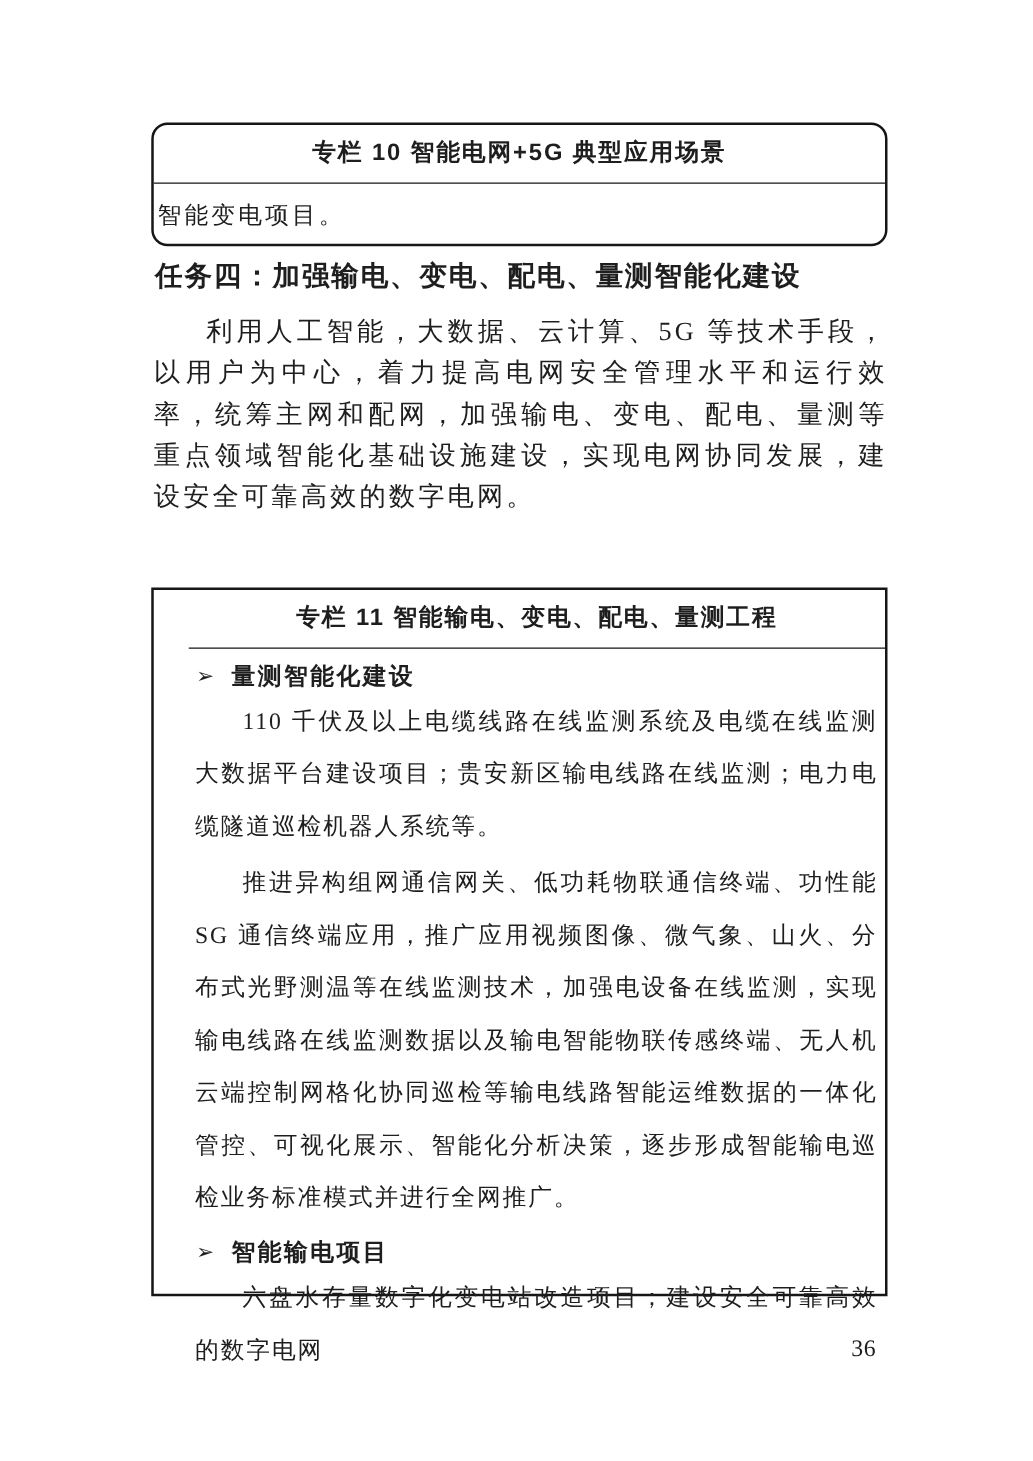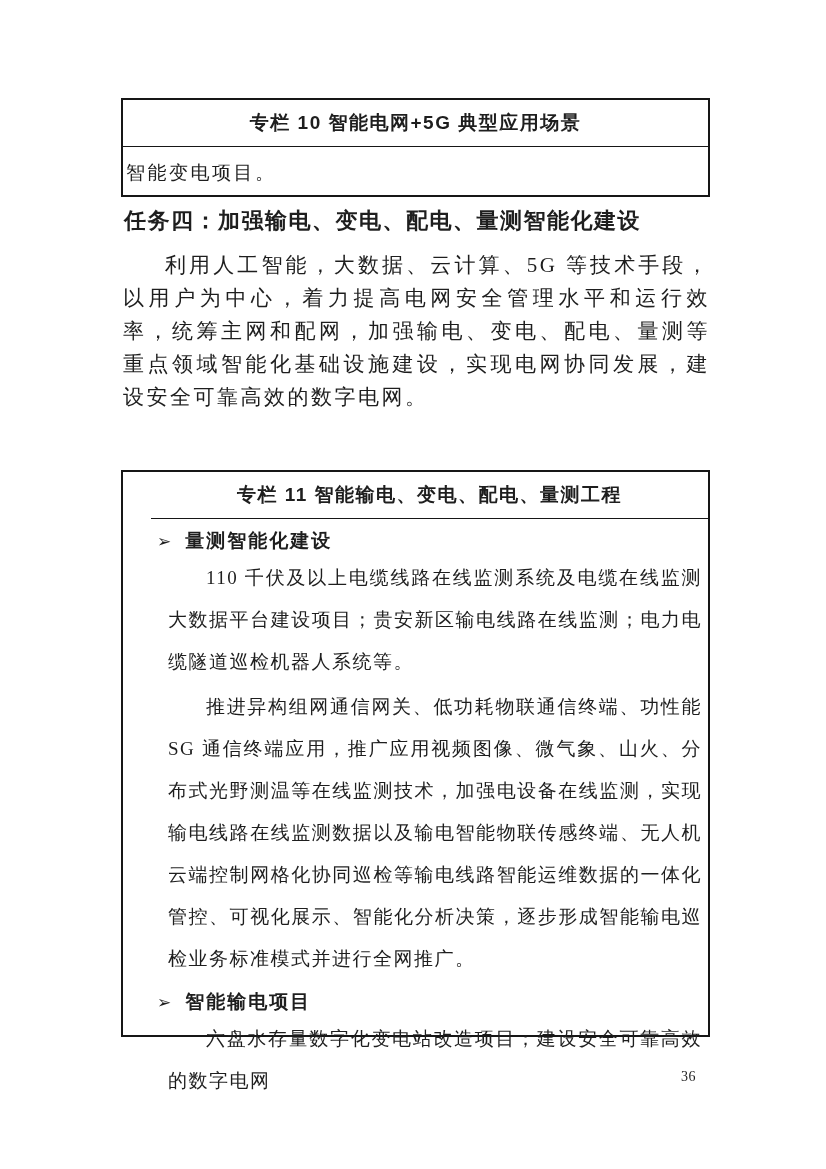--- a/index.html
+++ b/index.html
@@ -12,21 +12,21 @@
     color: #1e1e1e;
   }
   .box {
     position: absolute;
     left: 121px;
     width: 589px;
     border: 2px solid #161616;
     box-sizing: border-box;
     background: #ffffff;
   }
-  #box10 { top: 98px; height: 99px; }
+  #box10 { top: 98px; height: 99px; border-radius: 13px; }
   #box11 { top: 470px; height: 567px; padding-left: 28px; }
   .box-title {
     font-family: "Liberation Sans", "DejaVu Sans", sans-serif;
     font-weight: bold;
     font-size: 19px;
     text-align: center;
     height: 46px;
     line-height: 46px;
     letter-spacing: 1.5px;
     border-bottom: 1px solid #161616;
@@ -72,26 +72,26 @@
     margin-right: 12px;
     font-weight: normal;
     font-family: "DejaVu Sans", sans-serif;
   }
   .box-para {
     font-size: 19px;
     line-height: 42px;
     text-align: justify;
     text-indent: 2em;
     letter-spacing: 1.5px;
-    margin: 3px 0 0 12px;
+    margin: 3px 0 0 0;
   }
   .page-number {
     position: absolute;
     top: 1069px; left: 681px;
-    font-size: 14px;
+    font-size: 19px;
     letter-spacing: 0.5px;
   }
 </style>
 </head>
 <body>
 
 <div class="box" id="box10">
   <div class="box-title">专栏 10  智能电网+5G 典型应用场景</div>
   <div class="box10-body">智能变电项目。</div>
 </div>

